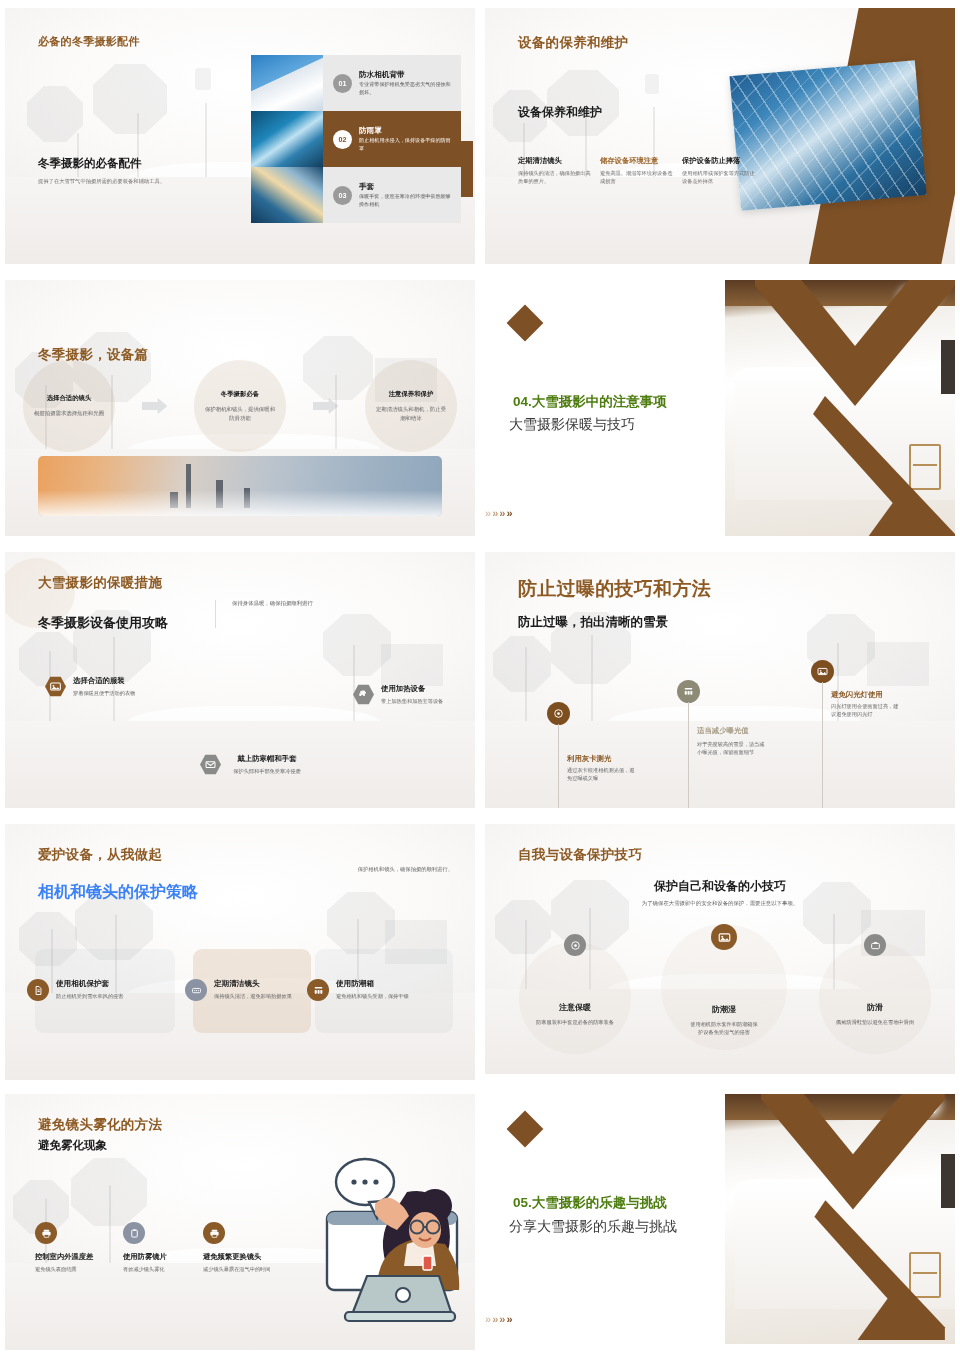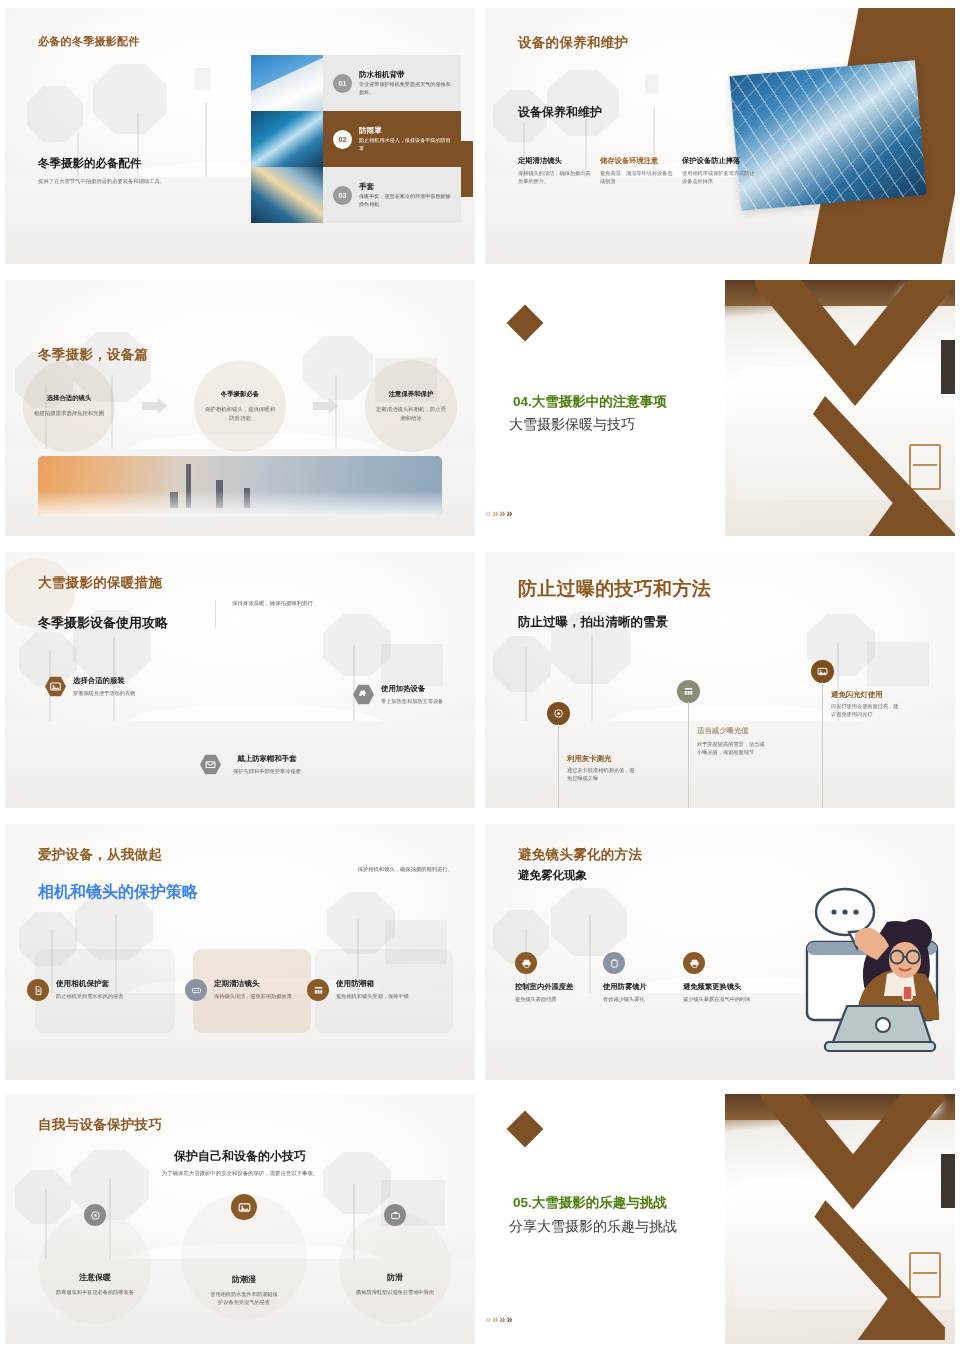--- a/index.html
+++ b/index.html
@@ -614,20 +614,98 @@
               <rect x="2.5" y="3" width="11" height="2.2" rx="1"></rect>
               <rect x="2.5" y="7.4" width="3" height="5.4" rx="1"></rect>
               <rect x="6.6" y="7.4" width="3" height="5.4" rx="1"></rect>
               <rect x="10.6" y="7.4" width="3" height="5.4" rx="1"></rect>
             </svg>
         </div>
         <div>
           <div class="rt">使用防潮箱</div>
           <div class="rd">避免相机和镜头受潮，保持干燥</div>
         </div>
+      </div>
+    </div>
+  </div>
+
+  <div class="slide r5 s9">
+    <div class="canvas">
+      <div class="studio">
+        <div class="floorline"></div>
+          <div class="sweep"></div>
+        <div class="stand" style="left:40px;">
+            <div class="pole" style="height:124px;"></div>
+            <div class="leg l"></div>
+            <div class="leg r"></div>
+            <div class="leg m"></div>
+          </div>
+        <div class="oct" style="left:10px;top:76px;width:56px;height:54px;"></div>
+        <div class="stand" style="left:104px;">
+            <div class="pole" style="height:136px;"></div>
+            <div class="leg l"></div>
+            <div class="leg r"></div>
+          </div>
+        <div class="oct" style="left:66px;top:56px;width:78px;height:70px;"></div>
+        <div class="stand" style="left:348px;">
+            <div class="pole" style="height:130px;"></div>
+            <div class="leg l"></div>
+            <div class="leg r"></div>
+          </div>
+        <div class="oct" style="left:318px;top:58px;width:68px;height:62px;"></div>
+        <div class="panel" style="left:376px;top:86px;width:64px;height:46px;"></div>
+        <div class="chair" style="left:144px;"></div>
+        <div class="chair" style="left:312px;"></div>
+      </div>
+      <div class="kicker">自我与设备保护技巧</div>
+      <div class="ctitle">保护自己和设备的小技巧</div>
+      <div class="csub">为了确保在大雪摄影中的安全和设备的保护，需要注意以下事项。</div>
+
+      <div class="bubcirc" style="left:34px;top:118px;width:112px;height:112px;"></div>
+      <div class="bubcirc" style="left:176px;top:100px;width:126px;height:126px;background:rgba(215,205,195,.16);"></div>
+      <div class="bubcirc" style="left:334px;top:118px;width:112px;height:112px;"></div>
+
+      <div class="bub" style="left:35px;top:110px;">
+        <div style="display:flex;justify-content:center;">
+          <div class="circ" style="background:#8a8a88;">
+            <svg class="gico" viewBox="0 0 16 16">
+                <circle cx="8" cy="8" r="5.5" fill="none" stroke="#fff" stroke-width="1.4"></circle>
+                <circle cx="8" cy="8" r="2" fill="#fff"></circle>
+              </svg>
+          </div>
+        </div>
+        <div class="bt" style="margin-top:46px;">注意保暖</div>
+        <div class="bd" style="padding:0 14px;">防寒服装和手套是必备的防寒装备</div>
+      </div>
+
+      <div class="bub" style="left:184px;top:100px;">
+        <div style="display:flex;justify-content:center;">
+          <div class="circ" style="background:#8a5a28;width:26px;height:26px;">
+            <svg class="gico" viewBox="0 0 16 16" fill="#fff" style="width:13px;height:13px;">
+                <rect x="1.5" y="3.5" width="13" height="9" rx="1.4" fill="none" stroke="#fff" stroke-width="1.4"></rect>
+                <circle cx="5.2" cy="7" r="1.2"></circle>
+                <path d="M2.4 11.6l3.6-3.6 3 2.8 2.2-1.9 2.4 2.7z"></path>
+              </svg>
+          </div>
+        </div>
+        <div class="bt" style="margin-top:54px;">防潮湿</div>
+        <div class="bd" style="padding:0 20px;">使用相机防水套件和防潮箱保护设备免受湿气的侵害</div>
+      </div>
+
+      <div class="bub" style="left:335px;top:110px;">
+        <div style="display:flex;justify-content:center;">
+          <div class="circ" style="background:#8a8a88;">
+            <svg class="gico" viewBox="0 0 16 16" fill="none" stroke="#fff" stroke-width="1.4">
+                <rect x="2.4" y="5" width="11.2" height="7.6" rx="1.4"></rect>
+                <path d="M6 5V3.6h4V5"></path>
+              </svg>
+          </div>
+        </div>
+        <div class="bt" style="margin-top:46px;">防滑</div>
+        <div class="bd" style="padding:0 14px;">佩戴防滑鞋垫以避免在雪地中滑倒</div>
       </div>
     </div>
   </div>
 
   <div class="slide s8">
     <div class="canvas">
       <div class="studio">
         <div class="floorline"></div>
           <div class="sweep"></div>
         <div class="stand" style="left:40px;">
@@ -703,98 +781,20 @@
         <path d="M162 86 q6 5 12 0" stroke="#b05a3c" stroke-width="2" fill="none"></path>
         <path d="M118 52 q10 -10 20 -4 q10 6 14 16 l-12 14 q-14 -6 -22 -16 z" fill="#ecb08c"></path>
         <rect x="166" y="104" width="9" height="14" rx="1.6" fill="#e05a4a" stroke="#fff" stroke-width="1.4"></rect>
         <path d="M96 160 l14 -36 h72 l12 36 z" fill="#b8c8c8" stroke="#3a4a5a" stroke-width="2.2"></path>
         <rect x="88" y="160" width="110" height="9" rx="4" fill="#cfdcdc" stroke="#3a4a5a" stroke-width="2.2"></rect>
         <circle cx="146" cy="143" r="7" fill="#fff" stroke="#3a4a5a" stroke-width="2"></circle>
       </svg>
     </div>
   </div>
 
-  <div class="slide r5 s9">
-    <div class="canvas">
-      <div class="studio">
-        <div class="floorline"></div>
-          <div class="sweep"></div>
-        <div class="stand" style="left:40px;">
-            <div class="pole" style="height:124px;"></div>
-            <div class="leg l"></div>
-            <div class="leg r"></div>
-            <div class="leg m"></div>
-          </div>
-        <div class="oct" style="left:10px;top:76px;width:56px;height:54px;"></div>
-        <div class="stand" style="left:104px;">
-            <div class="pole" style="height:136px;"></div>
-            <div class="leg l"></div>
-            <div class="leg r"></div>
-          </div>
-        <div class="oct" style="left:66px;top:56px;width:78px;height:70px;"></div>
-        <div class="stand" style="left:348px;">
-            <div class="pole" style="height:130px;"></div>
-            <div class="leg l"></div>
-            <div class="leg r"></div>
-          </div>
-        <div class="oct" style="left:318px;top:58px;width:68px;height:62px;"></div>
-        <div class="panel" style="left:376px;top:86px;width:64px;height:46px;"></div>
-        <div class="chair" style="left:144px;"></div>
-        <div class="chair" style="left:312px;"></div>
-      </div>
-      <div class="kicker">自我与设备保护技巧</div>
-      <div class="ctitle">保护自己和设备的小技巧</div>
-      <div class="csub">为了确保在大雪摄影中的安全和设备的保护，需要注意以下事项。</div>
-
-      <div class="bubcirc" style="left:34px;top:118px;width:112px;height:112px;"></div>
-      <div class="bubcirc" style="left:176px;top:100px;width:126px;height:126px;background:rgba(215,205,195,.16);"></div>
-      <div class="bubcirc" style="left:334px;top:118px;width:112px;height:112px;"></div>
-
-      <div class="bub" style="left:35px;top:110px;">
-        <div style="display:flex;justify-content:center;">
-          <div class="circ" style="background:#8a8a88;">
-            <svg class="gico" viewBox="0 0 16 16">
-                <circle cx="8" cy="8" r="5.5" fill="none" stroke="#fff" stroke-width="1.4"></circle>
-                <circle cx="8" cy="8" r="2" fill="#fff"></circle>
-              </svg>
-          </div>
-        </div>
-        <div class="bt" style="margin-top:46px;">注意保暖</div>
-        <div class="bd" style="padding:0 14px;">防寒服装和手套是必备的防寒装备</div>
-      </div>
-
-      <div class="bub" style="left:184px;top:100px;">
-        <div style="display:flex;justify-content:center;">
-          <div class="circ" style="background:#8a5a28;width:26px;height:26px;">
-            <svg class="gico" viewBox="0 0 16 16" fill="#fff" style="width:13px;height:13px;">
-                <rect x="1.5" y="3.5" width="13" height="9" rx="1.4" fill="none" stroke="#fff" stroke-width="1.4"></rect>
-                <circle cx="5.2" cy="7" r="1.2"></circle>
-                <path d="M2.4 11.6l3.6-3.6 3 2.8 2.2-1.9 2.4 2.7z"></path>
-              </svg>
-          </div>
-        </div>
-        <div class="bt" style="margin-top:54px;">防潮湿</div>
-        <div class="bd" style="padding:0 20px;">使用相机防水套件和防潮箱保护设备免受湿气的侵害</div>
-      </div>
-
-      <div class="bub" style="left:335px;top:110px;">
-        <div style="display:flex;justify-content:center;">
-          <div class="circ" style="background:#8a8a88;">
-            <svg class="gico" viewBox="0 0 16 16" fill="none" stroke="#fff" stroke-width="1.4">
-                <rect x="2.4" y="5" width="11.2" height="7.6" rx="1.4"></rect>
-                <path d="M6 5V3.6h4V5"></path>
-              </svg>
-          </div>
-        </div>
-        <div class="bt" style="margin-top:46px;">防滑</div>
-        <div class="bd" style="padding:0 14px;">佩戴防滑鞋垫以避免在雪地中滑倒</div>
-      </div>
-    </div>
-  </div>
-
   <div class="slide r5 divider s10">
     <div class="canvas">
       <div class="photoblk" style="height:250px;">
         <div class="ph"></div>
           <div class="ceil"></div>
           <div class="lamp"></div>
         <div class="sweepw"></div>
           <div class="darkpanel"></div>
           <div class="chairw"></div>
       </div>

